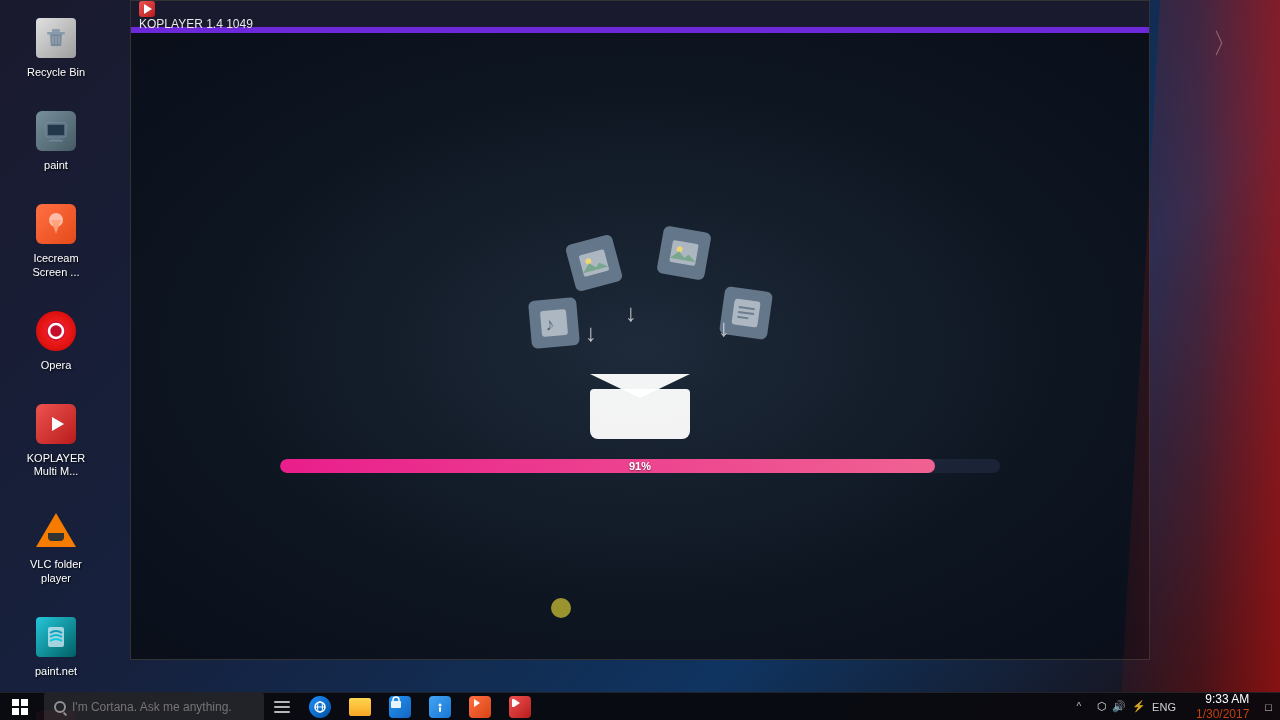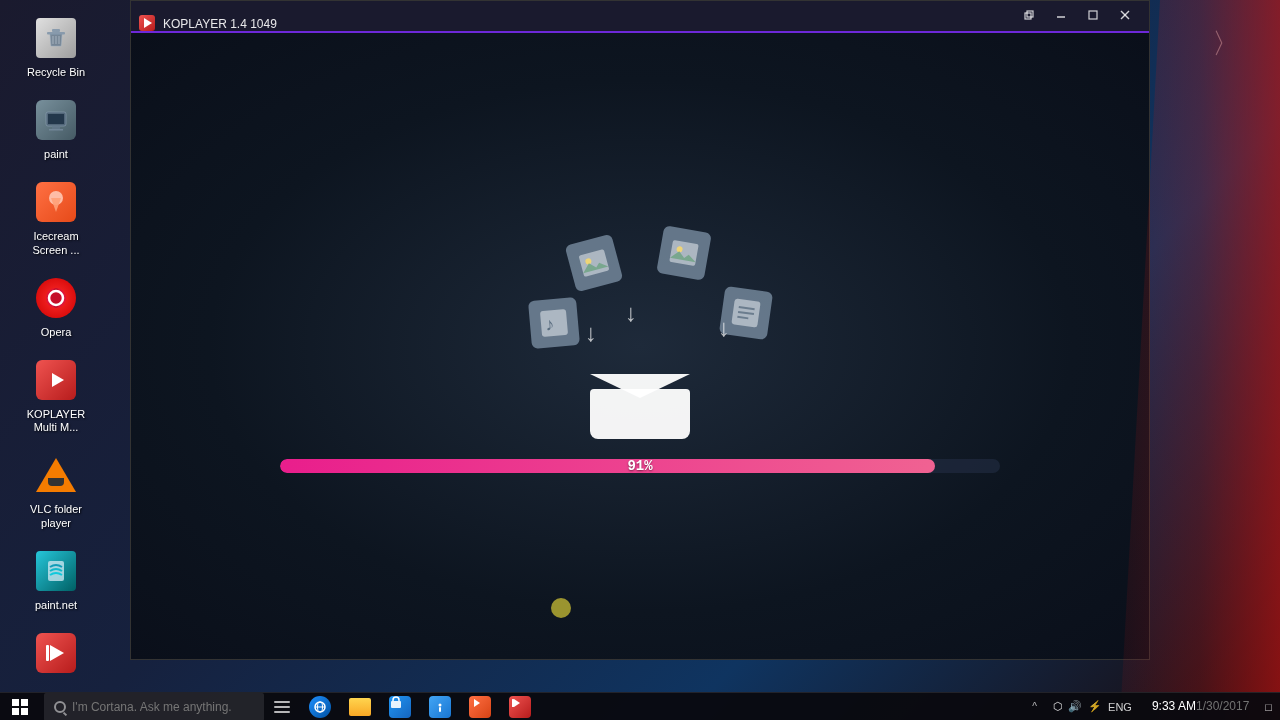--- a/index.html
+++ b/index.html
@@ -170,49 +170,49 @@
     }
 
     .sys-icon {
       color: rgba(255,255,255,0.8);
       font-size: 11px;
       cursor: pointer;
     }
 
     .taskbar-clock {
       display: flex;
-      flex-direction: row;
+      flex-direction: column;
       align-items: flex-end;
       padding: 0 8px;
       cursor: pointer;
     }
 
     .clock-time {
       color: white;
       font-size: 12px;
       line-height: 1.2;
     }
 
     .clock-date {
-      color: #737373;
+      color: #c2410c;
       font-size: 12px;
       line-height: 1.2;
     }
 
     
     .desktop-icons {
       position: absolute;
       left: 0;
       top: 0;
       bottom: 40px;
       width: 112px;
       padding: 8px 0;
       display: flex;
       flex-direction: column;
-      gap: 5px;
+      gap: 16px;
     }
 
     .desktop-icon {
       display: flex;
       flex-direction: column;
       align-items: center;
       padding: 6px 8px;
       cursor: pointer;
       border-radius: 3px;
       width: 90px;
@@ -355,26 +355,27 @@
       width: 1020px;
       height: 660px;
       background: #0d1520;
       border: 1px solid #333;
       display: flex;
       flex-direction: column;
     }
 
     .window-titlebar {
       display: flex;
-      align-items: flex-end;
+      align-items: flex-start;
       height: 32px;
       background: #1a1a2e;
-      border-bottom: 2px solid #6d28d9;
+      border-bottom: 6px solid #6d28d9;
       padding: 0 8px;
       flex-shrink: 0;
+      flex-direction: column;
     }
 
     .window-logo {
       width: 16px;
       height: 16px;
       background: linear-gradient(135deg, #ef5350, #b71c1c);
       border-radius: 3px;
       margin-right: 8px;
       flex-shrink: 0;
     }
@@ -517,24 +518,23 @@
       border-radius: 7px;
       position: relative;
     }
 
     .progress-label {
       position: absolute;
       top: 50%;
       left: 50%;
       transform: translate(-50%, -50%);
       color: white;
-      font-size: 14px;
+      font-size: 11px;
       font-weight: 600;
       text-shadow: 0 1px 2px rgba(0,0,0,0.5);
-      font-family: Liberation Mono, monospace;
     }
 
     
     .cursor {
       position: absolute;
       width: 20px;
       height: 20px;
       border-radius: 50%;
       background: rgba(180,170,50,0.85);
       z-index: 9999;

